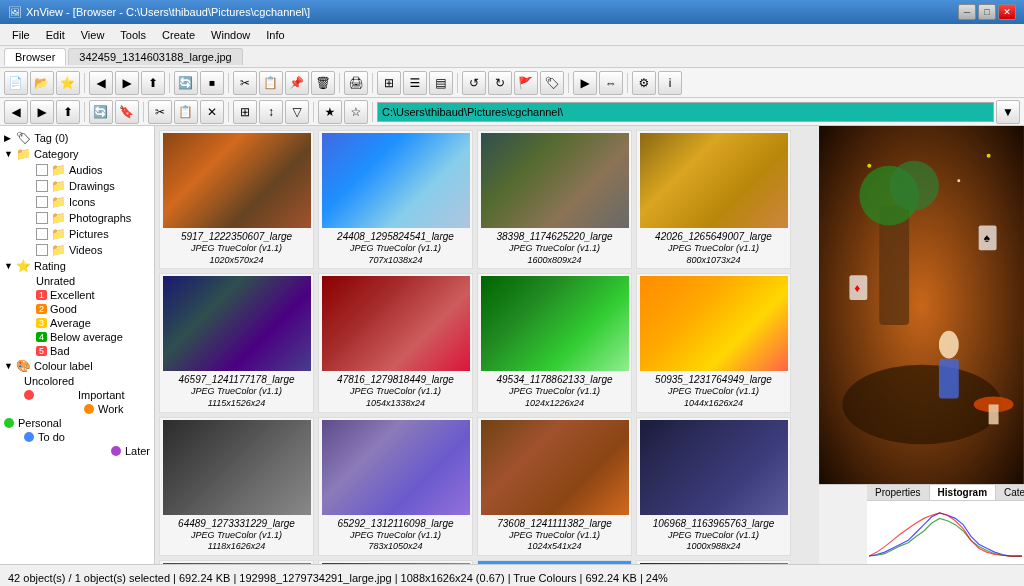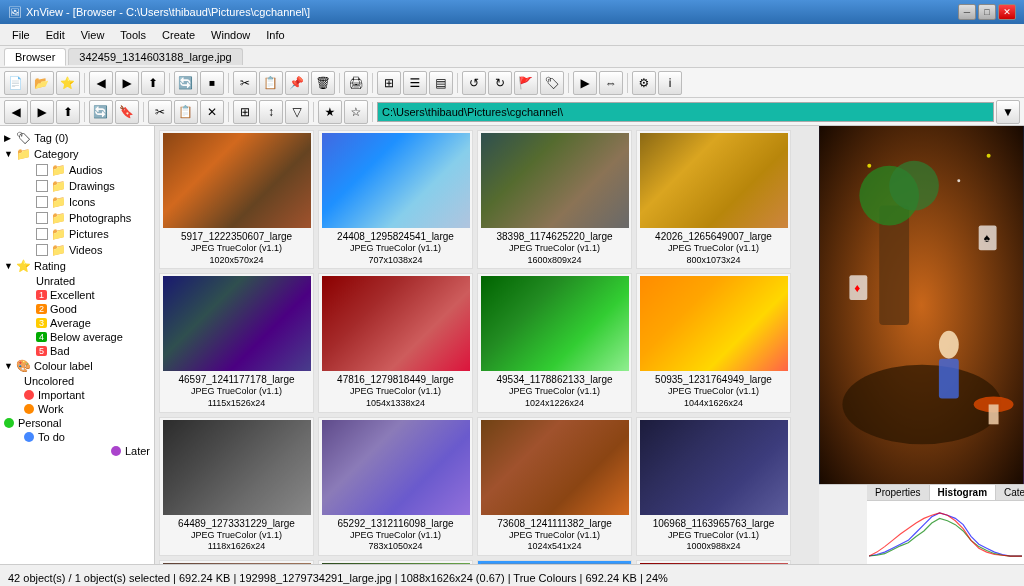--- a/index.html
+++ b/index.html
@@ -161,20 +161,21 @@
       overflow: hidden;
       flex-shrink: 0;
     }
     .file-info {
       font-size: 9px;
       text-align: center;
       margin-top: 2px;
       line-height: 1.3;
       width: 100%;
       overflow: hidden;
+      font-style: italic;
     }
     .file-name { font-size: 10px; font-weight: normal; }
 
     
     .preview-panel {
       width: 205px;
       background: #2a2a2a;
       flex-shrink: 0;
       display: flex;
       flex-direction: column;
@@ -424,25 +425,25 @@
     </div>
 
     <div class="tree-item">
       <span class="tree-arrow">▼</span>
       <span class="tree-icon">🎨</span>
       <span>Colour label</span>
     </div>
     <div class="tree-item" style="padding-left:24px;">
       <span>Uncolored</span>
     </div>
-    <div class="tree-item" style="padding-left:24px;">
+    <div class="tree-item" style="padding-left:24px;gap:40px;">
       <span class="color-dot" style="background:#ff4444;"></span>
       <span>Important</span>
     </div>
-    <div class="tree-item" style="padding-left:24px;">
+    <div class="tree-item" style="padding-left:40px;margin-left:44px;">
       <span class="color-dot" style="background:#ff8800;"></span>
       <span>Work</span>
     </div>
     <div class="tree-item" style="">
       <span class="color-dot" style="background:#22cc22;"></span>
       <span>Personal</span>
     </div>
     <div class="tree-item" style="padding-left:24px;">
       <span class="color-dot" style="background:#4488ff;"></span>
       <span>To do</span>

